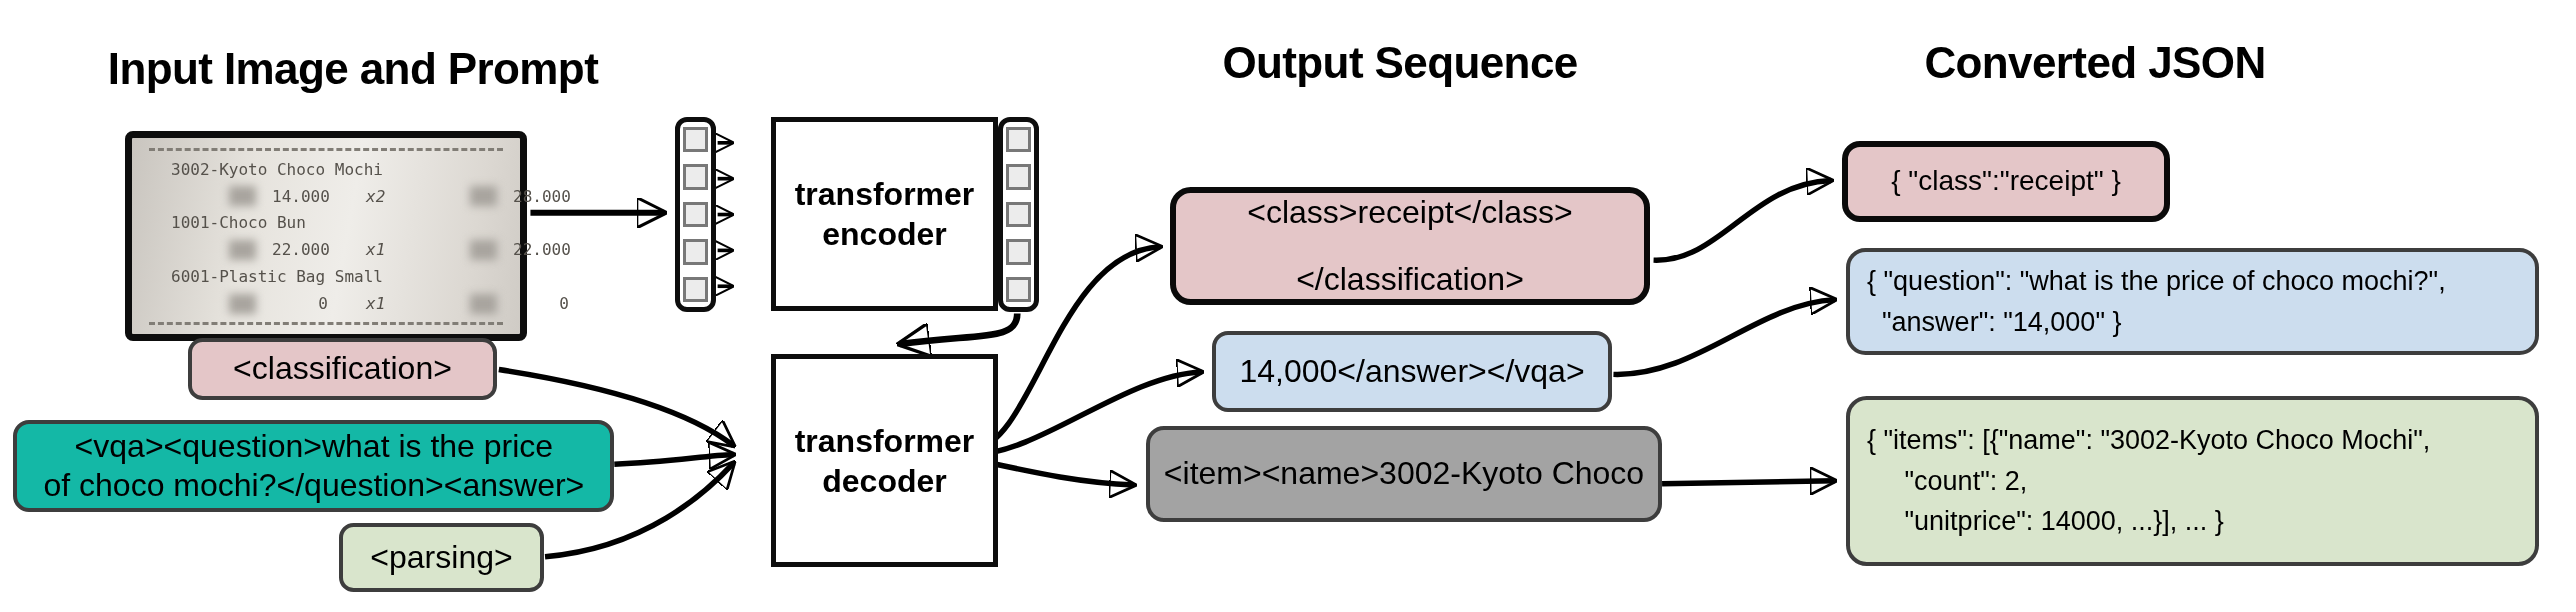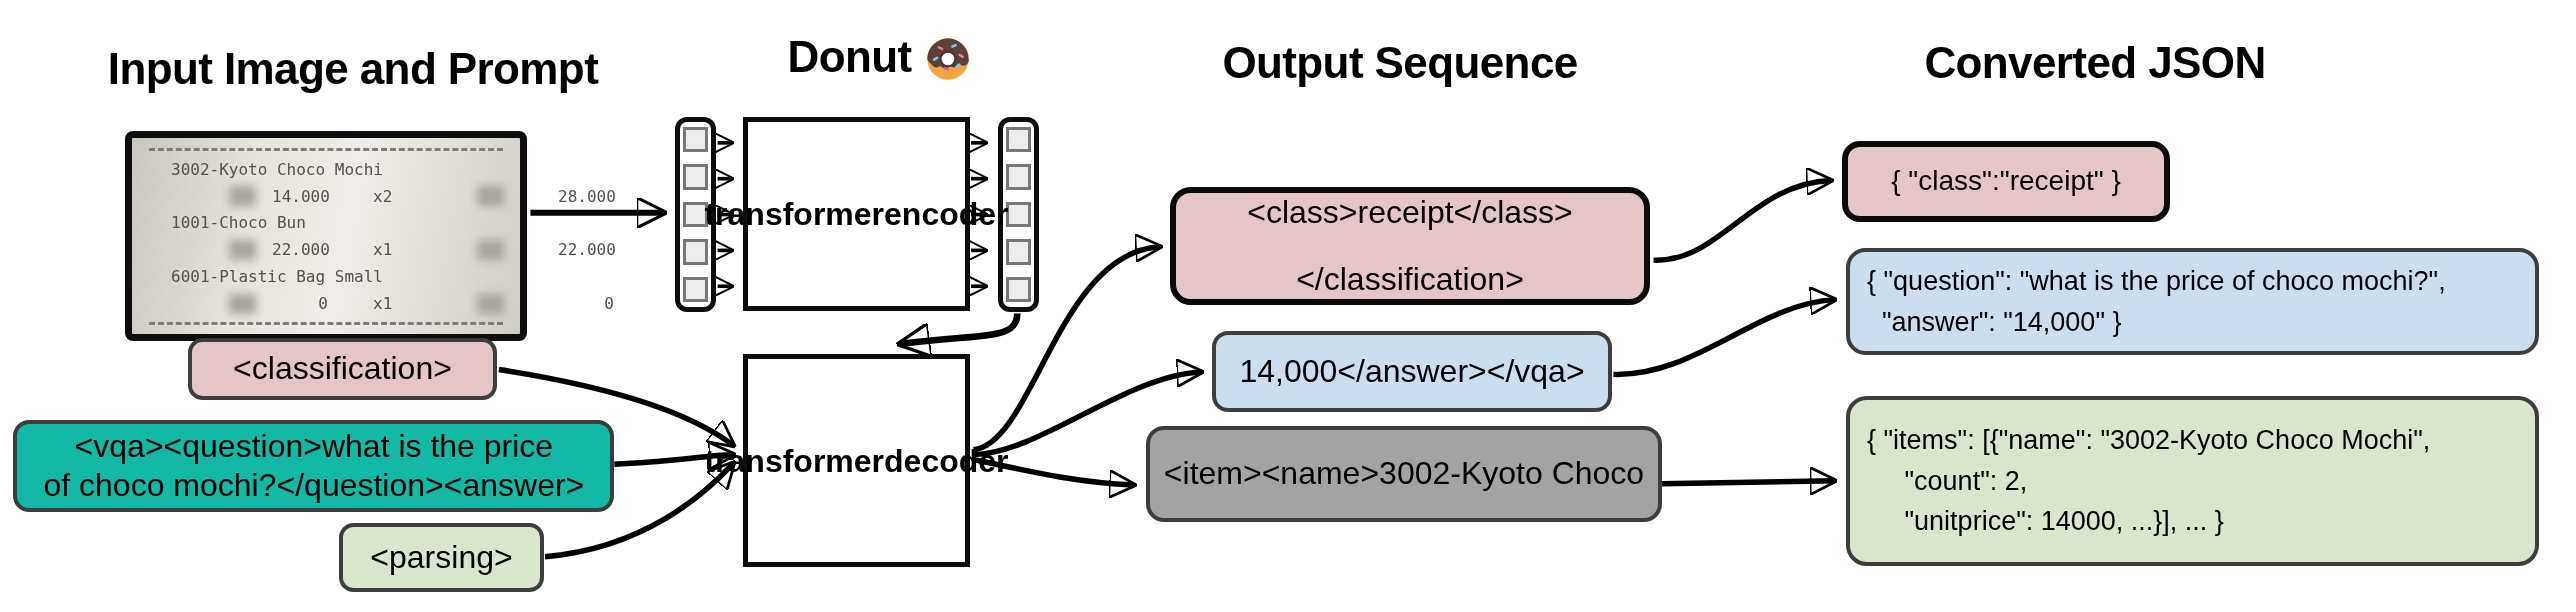--- a/index.html
+++ b/index.html
@@ -24,36 +24,36 @@
     font-family:"DejaVu Sans Mono","Liberation Mono",monospace;
     font-size:16px;color:#55514b;z-index:2;
     display:flex;flex-direction:column;justify-content:space-between;
     padding:8.5px 12px 7.3px 12px;
   }
   .r-dash{height:0;border-top:3px dashed #817d76;margin:1.2px 4.9px;}
   .r-name{padding-left:27px;white-space:nowrap;}
   .r-detail{display:flex;align-items:center;padding-left:85px;white-space:nowrap;gap:16px;}
   .r-blur{width:27px;height:19.5px;background:#a8a49e;filter:blur(4.3px);flex:0 0 auto;}
   .r-price{width:56px;text-align:right;flex:0 0 auto;}
-  .r-qty{width:43px;margin-left:29px;flex:0 0 auto;}
+  .r-qty{width:43px;margin-left:22px;flex:0 0 auto;font-style:italic;}
   .r-blur2{margin-left:45px;}
-  .r-total{width:56px;text-align:right;flex:0 0 auto;margin-left:38px;}
+  .r-total{width:56px;text-align:right;flex:0 0 auto;}
   
   .patch-col{
     position:absolute;width:41px;height:195px;border:5.5px solid #0d0d0d;border-radius:12px;
     box-sizing:border-box;background:#fff;z-index:2;
     display:flex;flex-direction:column;justify-content:space-between;align-items:center;
     padding:4.9px 0;
   }
   .patch{width:25.5px;height:25.5px;background:#ececec;border:3px solid #787878;box-sizing:border-box;}
   
   .tbox{
     position:absolute;border:5.5px solid #0d0d0d;background:#fff;box-sizing:border-box;z-index:2;
-    display:flex;flex-direction:row;justify-content:center;align-items:center;
-    font-size:32px;font-weight:bold;line-height:1.25;text-align:center;
+    display:flex;flex-direction:column;justify-content:center;align-items:center;
+    font-size:32px;font-weight:bold;line-height:1.25;text-align:center;margin-left:28px;
   }
   
   .cbox{
     position:absolute;box-sizing:border-box;z-index:2;
     display:flex;flex-direction:column;justify-content:center;align-items:center;
     font-size:32px;line-height:1.22;text-align:center;white-space:nowrap;
   }
   .cbox.gray-border{border:4.3px solid #3d3d3d;}
   .cbox.black-border{border:6.7px solid #0a0a0a;}
   .cbox.left{align-items:flex-start;text-align:left;}
@@ -99,35 +99,20 @@
     <path d="M 1601 748 C 1710 746 1850 618 1976 612" stroke-width="9" marker-end="url(#ah)"></path>
     <path d="M 1601 756 C 1690 775 1770 794 1865 798" stroke-width="9" marker-end="url(#ah)"></path>
 
     <path d="M 2720 428 C 2830 432 2880 302 3012 297" stroke-width="9" marker-end="url(#ah)"></path>
     <path d="M 2654 616 C 2790 620 2890 500 3018 493" stroke-width="9" marker-end="url(#ah)"></path>
     <path d="M 2734 796 C 2840 794 2930 792 3018 791" stroke-width="9" marker-end="url(#ah)"></path>
   </svg>
 
   <div class="title" style="left:353px;top:44px;">
     <span>Input Image and Prompt</span>
-  </div>
-  <div class="title" style="left:880px;top:32px;">
-    <span>Donut</span>
-    <svg width="49" height="49" viewBox="0 0 64 64">
-      <circle cx="32" cy="34" r="27" fill="#f0a73f"></circle>
-      <path d="M5 34 a27 27 0 0 1 54 0 l0 4 q-5 8 -11 3 q-6 7 -13 2 q-7 6 -13 0 q-7 5 -12 -3 q-4 -2 -5 -6 z" fill="#5d4037"></path>
-      <circle cx="32" cy="34" r="9.5" fill="#ffffff"></circle>
-      <circle cx="32" cy="34" r="9.5" fill="none" stroke="#4a332c" stroke-width="2.5"></circle>
-      <rect x="18" y="18" width="8" height="3.4" rx="1.7" fill="#ef7bb0" transform="rotate(25 22 20)"></rect>
-      <rect x="36" y="15" width="8" height="3.4" rx="1.7" fill="#7ec8f2" transform="rotate(-20 40 17)"></rect>
-      <rect x="45" y="28" width="8" height="3.4" rx="1.7" fill="#ef7bb0" transform="rotate(35 49 30)"></rect>
-      <rect x="12" y="32" width="8" height="3.4" rx="1.7" fill="#7ec8f2" transform="rotate(-30 16 34)"></rect>
-      <rect x="26" y="45" width="8" height="3.4" rx="1.7" fill="#e8559c" transform="rotate(15 30 47)"></rect>
-      <rect x="41" y="41" width="8" height="3.4" rx="1.7" fill="#7ec8f2" transform="rotate(-40 45 43)"></rect>
-    </svg>
   </div>
   <div class="title" style="left:1400px;top:38px;">
     <span>Output Sequence</span>
   </div>
   <div class="title" style="left:2095px;top:38px;">
     <span>Converted JSON</span>
   </div>
 
   <div class="receipt">
     <div class="r-dash"></div>

